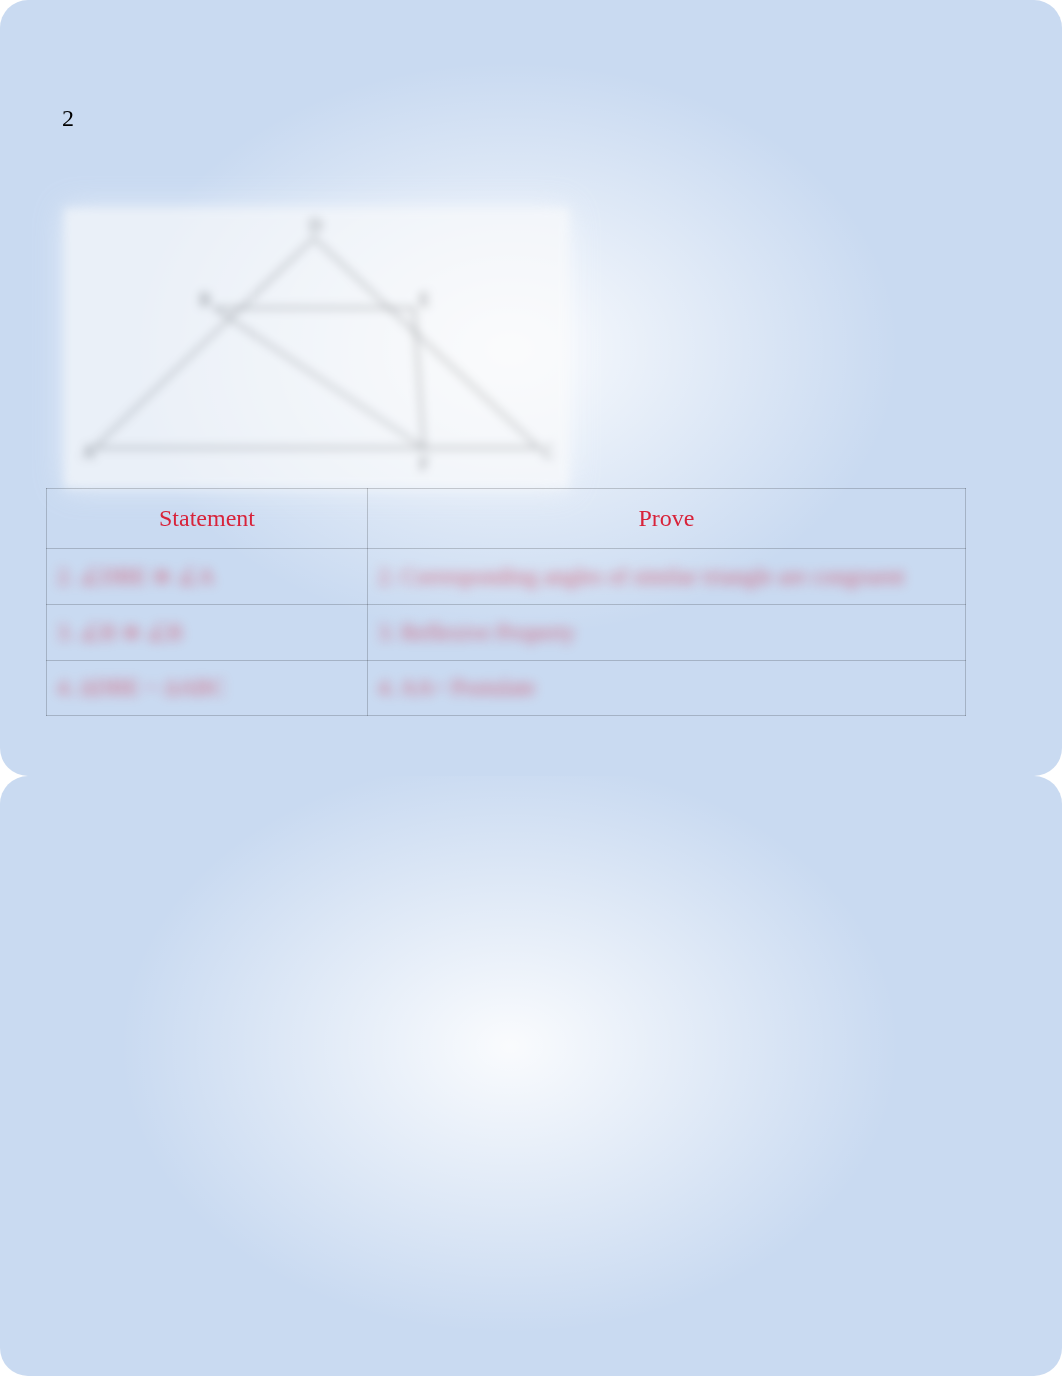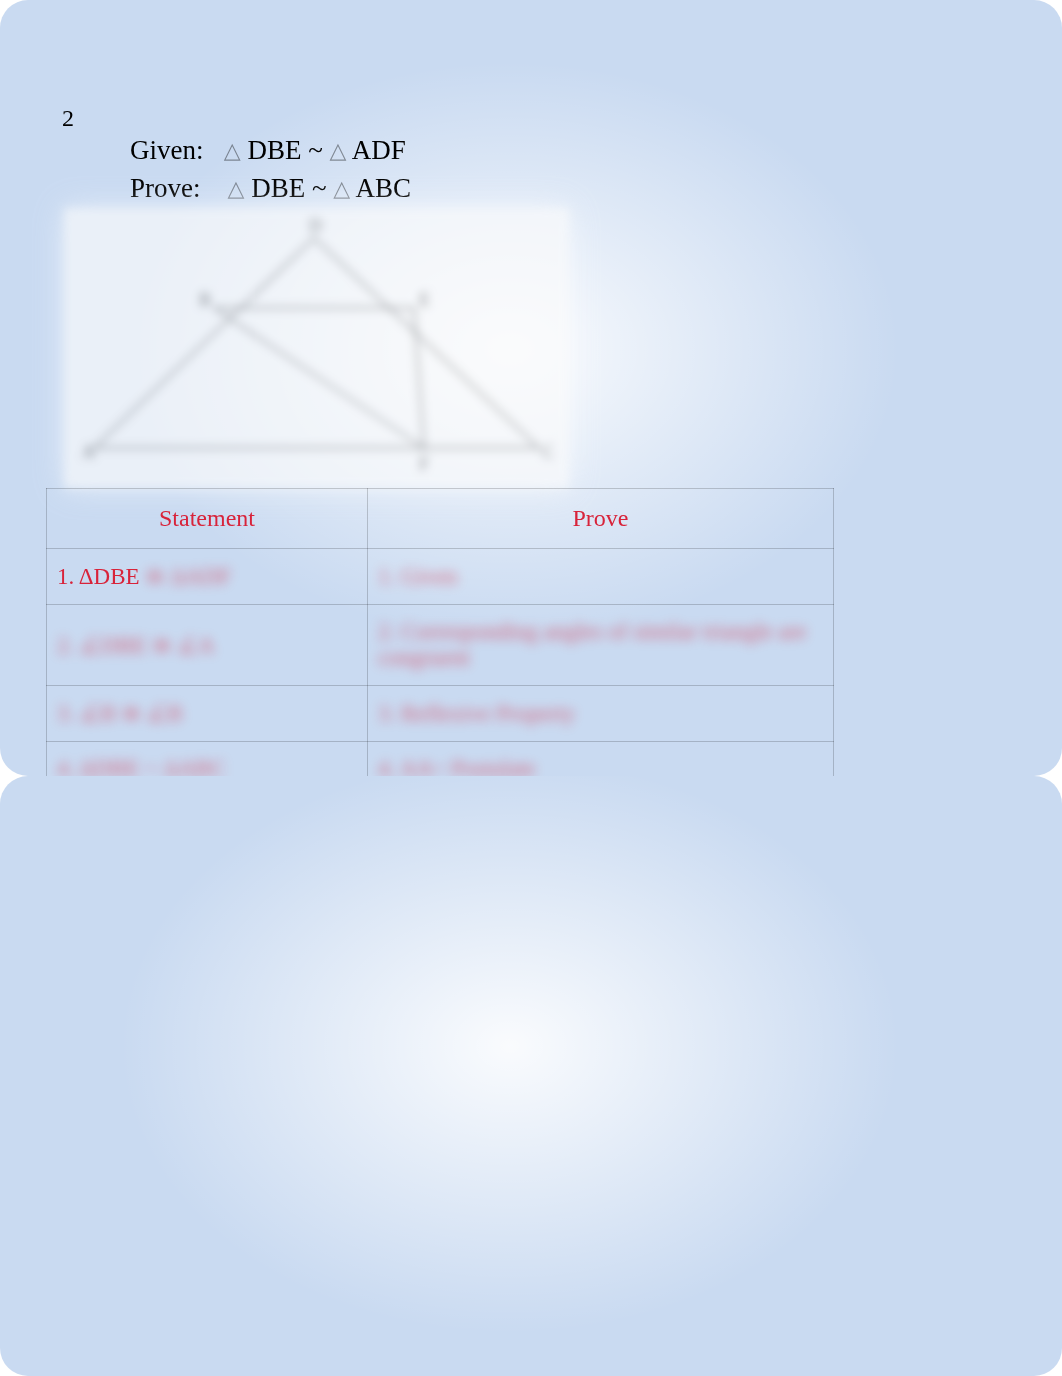--- a/index.html
+++ b/index.html
@@ -8,47 +8,33 @@
   .card1{left:0;top:0;width:1062px;height:776px;}
   .card2{left:0;top:776px;width:1062px;height:600px;}
   .pnum{position:absolute;left:62px;top:105px;font-size:24px;color:#000;}
   .given{position:absolute;left:130px;top:135px;font-size:27px;color:#000;}
   .prove{position:absolute;left:130px;top:173px;font-size:27px;color:#000;}
   .tri{display:inline-block;font-size:22px;line-height:0;vertical-align:1px;opacity:0.4;}
   .diagram{position:absolute;left:64px;top:208px;width:505px;height:280px;background:#fcfcfc;border-radius:2px;box-shadow:0 0 30px rgba(255,255,255,0.8);}
   .diagram svg{width:100%;height:100%;}
   .blur{filter:blur(6px);opacity:0.65;}
   .blur2{filter:blur(5px);opacity:0.65;}
-  .table{position:absolute;left:46px;top:488px;width:788px;border-collapse:collapse;border-radius:27px;}
+  .table{position:absolute;left:46px;top:488px;width:920px;border-collapse:collapse;border-radius:27px;}
   .table td{border:1px solid rgba(0,0,0,0.18);padding:14px 10px;font-size:23px;color:#d8233a;}
   .table thead td{text-align:center;font-size:24px;color:#d8233a;padding:16px 10px;}
   .table td.col1{width:300px;}
 </style>
 </head>
 <body>
 
 <div class="page">
   <div class="card card1">
     <div class="pnum">2</div>
 
-    <div class="given">
-      <span>Given:</span>
-      &nbsp;&nbsp;<span class="tri">△</span>
-      <span>DBE ~</span>
-      <span class="tri">△</span>
-      <span>ADF</span>
-    </div>
 
-    <div class="prove">
-      <span>Prove:</span>
-      &nbsp;&nbsp;&nbsp;<span class="tri">△</span>
-      <span>DBE ~</span>
-      <span class="tri">△</span>
-      <span>ABC</span>
-    </div>
 
     <div class="diagram blur2">
       <svg viewBox="0 0 505 280">
         <g stroke="#555" stroke-width="1.5" fill="none">
           <line x1="30" y1="240" x2="475" y2="240"></line>
           <line x1="30" y1="240" x2="250" y2="30"></line>
           <line x1="475" y1="240" x2="250" y2="30"></line>
           <line x1="150" y1="100" x2="350" y2="100"></line>
           <line x1="150" y1="100" x2="360" y2="240"></line>
           <line x1="350" y1="100" x2="360" y2="240"></line>
@@ -66,27 +52,20 @@
 
     <table class="table">
       <thead>
         <tr>
           <td class="col1">Statement</td>
           <td>Prove</td>
         </tr>
       </thead>
       <tbody>
         <tr>
-          <td class="col1">
-            <span>1. ΔDBE</span>
-            <span class="blur">≅ ΔADF</span>
-          </td>
-          <td><span class="blur">1. Given</span></td>
-        </tr>
-        <tr>
           <td class="col1"><span class="blur">2. ∠DBE ≅ ∠A</span></td>
           <td><span class="blur">2. Corresponding angles of similar triangle are congruent</span></td>
         </tr>
         <tr>
           <td class="col1"><span class="blur">3. ∠B ≅ ∠B</span></td>
           <td><span class="blur">3. Reflexive Property</span></td>
         </tr>
         <tr>
           <td class="col1"><span class="blur">4. ΔDBE ~ ΔABC</span></td>
           <td><span class="blur">4. AA~ Postulate</span></td>

